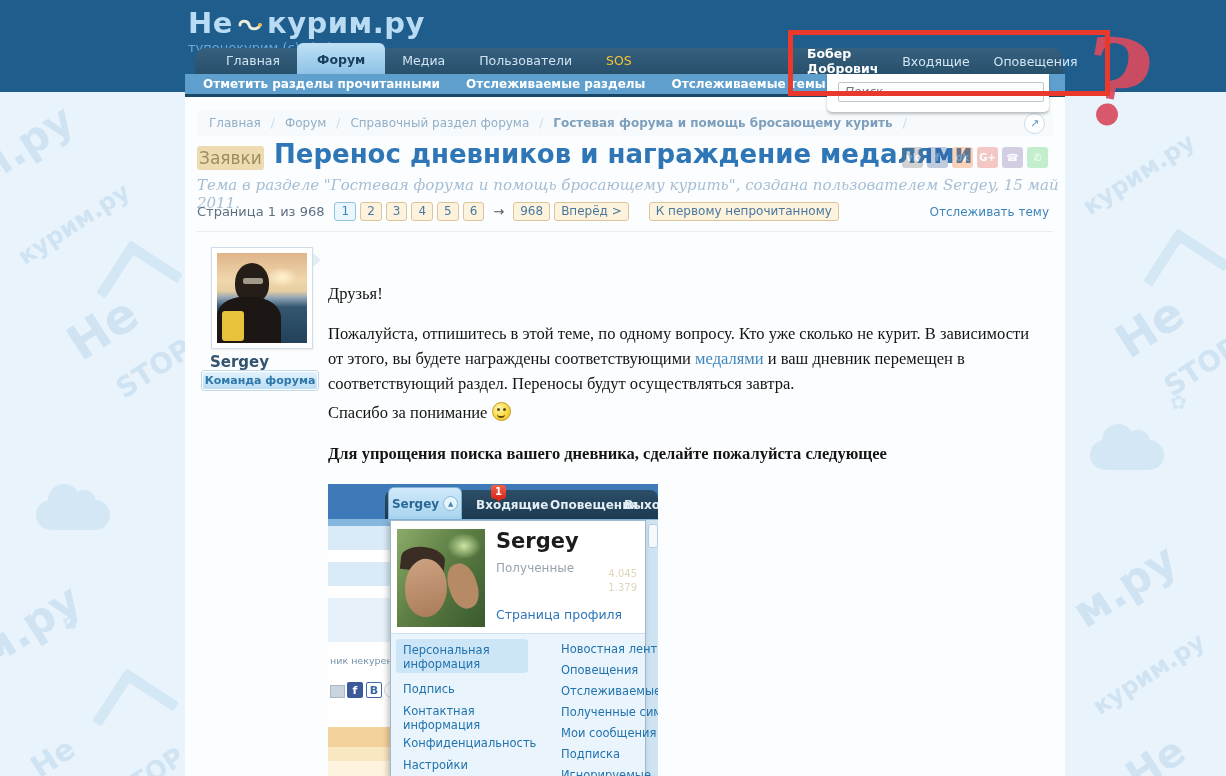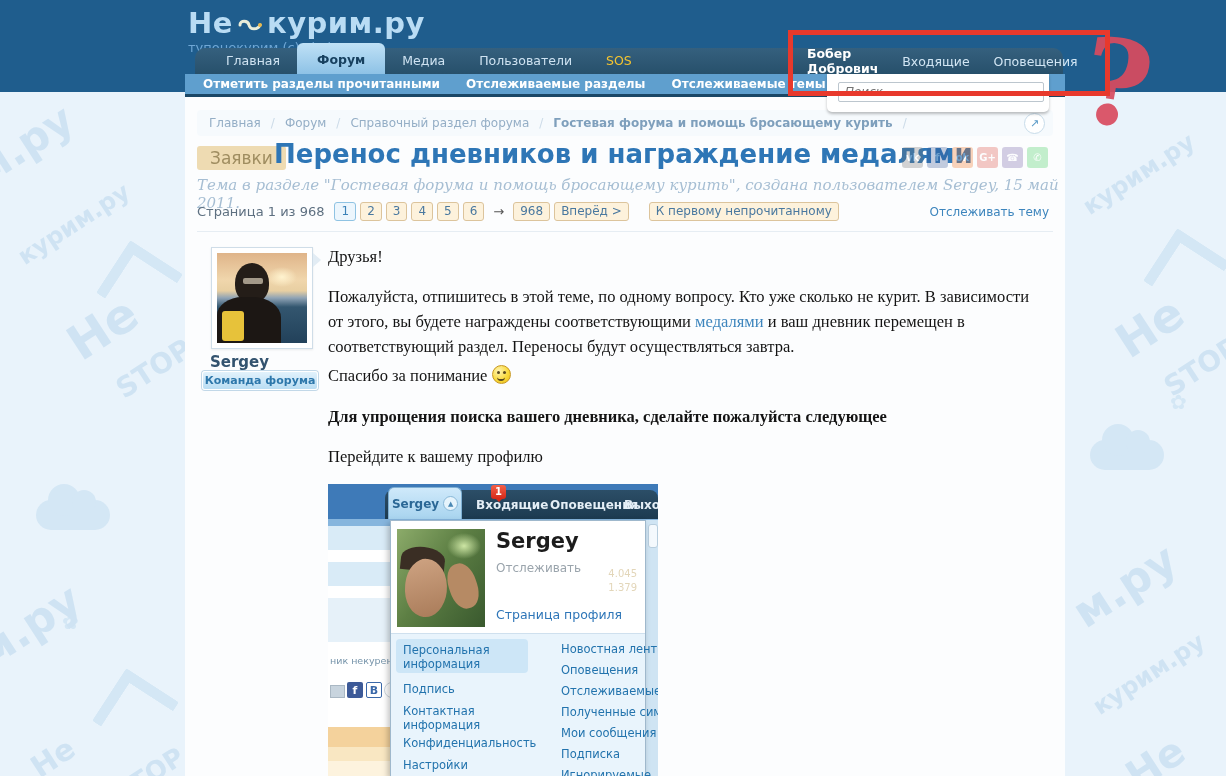--- a/index.html
+++ b/index.html
@@ -43,21 +43,21 @@
   .anno-q{position:absolute;left:1082px;top:14px;font-size:118px;font-weight:bold;color:#d94b5f;
           transform:rotate(10deg);z-index:30;font-family:"DejaVu Serif",serif;opacity:.92;}
   
   .content{position:absolute;left:185px;top:97px;width:880px;height:679px;background:#fcfdfe;z-index:2;}
   .breadcrumb{position:absolute;left:12px;top:13px;width:856px;height:26px;background:#f6fafd;border-radius:4px;
               display:flex;align-items:center;gap:10px;padding-left:12px;box-sizing:border-box;font-size:12px;color:#94aec6;}
   .breadcrumb .sep{color:#ccdbe8;}
   .breadcrumb .last{font-weight:bold;color:#7e9fbc;}
   .bc-share{position:absolute;right:8px;top:3px;width:19px;height:19px;border:1px solid #c8dcea;border-radius:50%;
             background:#fff;color:#5d9cc8;font-size:11px;text-align:center;line-height:19px;}
-  .badge{position:absolute;left:12px;top:49px;height:24px;line-height:24px;padding:0 13px;background:#eedbb2;
+  .badge{position:absolute;left:12px;top:49px;height:24px;line-height:24px;padding:0 2px;background:#eedbb2;
          border-radius:3px;font-size:17px;color:#9f8d60;}
   .title{position:absolute;left:89px;top:42px;font-size:26px;font-weight:bold;color:#2e76b6;}
   .share-icons{position:absolute;left:717px;top:50px;display:flex;gap:4px;opacity:.3;}
   .sic{width:21px;height:21px;border-radius:3px;color:#fff;font-size:10px;font-weight:bold;
        display:flex;align-items:center;justify-content:center;}
   .sic.vk{background:#737373;}  .sic.fb{background:#3b5998;} .sic.ok{background:#f07020;}
   .sic.gp{background:#dc4e41;} .sic.vb{background:#7360a8;} .sic.wa{background:#3fcf5a;}
   .subtitle{position:absolute;left:12px;top:79px;font-size:15px;font-style:italic;color:#a6bed3;
             font-family:"DejaVu Serif",serif;}
   .pag{position:absolute;left:12px;top:105px;display:flex;align-items:center;gap:4px;}
@@ -85,21 +85,21 @@
   .author-name{position:absolute;left:25px;top:256px;font-size:15px;font-weight:bold;color:#33536f;}
   .role-banner{position:absolute;left:17px;top:274px;width:114px;height:17px;line-height:17px;text-align:center;
                background:linear-gradient(#e2f2fc,#b9ddf3);border:1px solid #fff;box-shadow:0 0 0 1px #c2d8e8;
                border-radius:3px;font-size:11px;font-weight:bold;color:#2d77ab;}
   .stats{position:absolute;left:17px;top:301px;width:114px;font-size:11.5px;}
   .stat-row{display:flex;justify-content:space-between;margin-bottom:9px;}
   .stat-row .lbl{color:#97a6b2;} .stat-row .val{color:#3d464d;}
   
   .post{position:absolute;left:143px;top:150px;width:722px;font-family:"Liberation Serif",serif;
         font-size:16.5px;color:#141414;}
-  .post .abs{position:absolute;}
+  .post .abs{position:absolute;margin-top:37px;}
   .post a{color:#3d85bd;text-decoration:none;}
   .p-greet{top:0;left:0;}
   .p-para{top:38px;left:0;width:706px;line-height:1.5;}
   .p-thanks{top:118px;left:0;}
   .p-instr{top:160px;left:0;font-weight:bold;}
   .p-step{top:200px;left:0;}
   .smiley{display:inline-block;width:17px;height:17px;border-radius:50%;position:relative;vertical-align:-3px;margin-left:5px;
           background:radial-gradient(circle at 35% 30%,#fff4b0,#f8d835 60%,#e8b820);border:1px solid #c89820;}
   .smiley::before{content:"";position:absolute;left:4px;top:5px;width:3px;height:3px;border-radius:50%;
                   background:#5a4a20;box-shadow:6px 0 0 #5a4a20;}
@@ -326,21 +326,21 @@
         <span class="sh-link" style="left:296px;">Выход</span>
 
         <div class="sh-panel">
           <div class="pphoto">
             <div class="leaf"></div>
               <div class="hair"></div>
               <div class="face"></div>
               <div class="hand"></div>
           </div>
           <div class="pp-name">Sergey</div>
-          <div class="pp-role">Отслеживать</div>
+          <div class="pp-role">Полученные</div>
           <div class="pp-link">Страница профиля</div>
           <div class="pp-ghost">
             <div>4.045</div>
             <div>1.379</div>
           </div>
           <div class="sh-menu">
             <div class="mi-hl"></div>
             <div class="mi" style="left:12px;top:9px;width:118px;">Персональная информация</div>
             <div class="mi" style="left:12px;top:48px;">Подпись</div>
             <div class="mi" style="left:12px;top:70px;width:100px;">Контактная информация</div>

